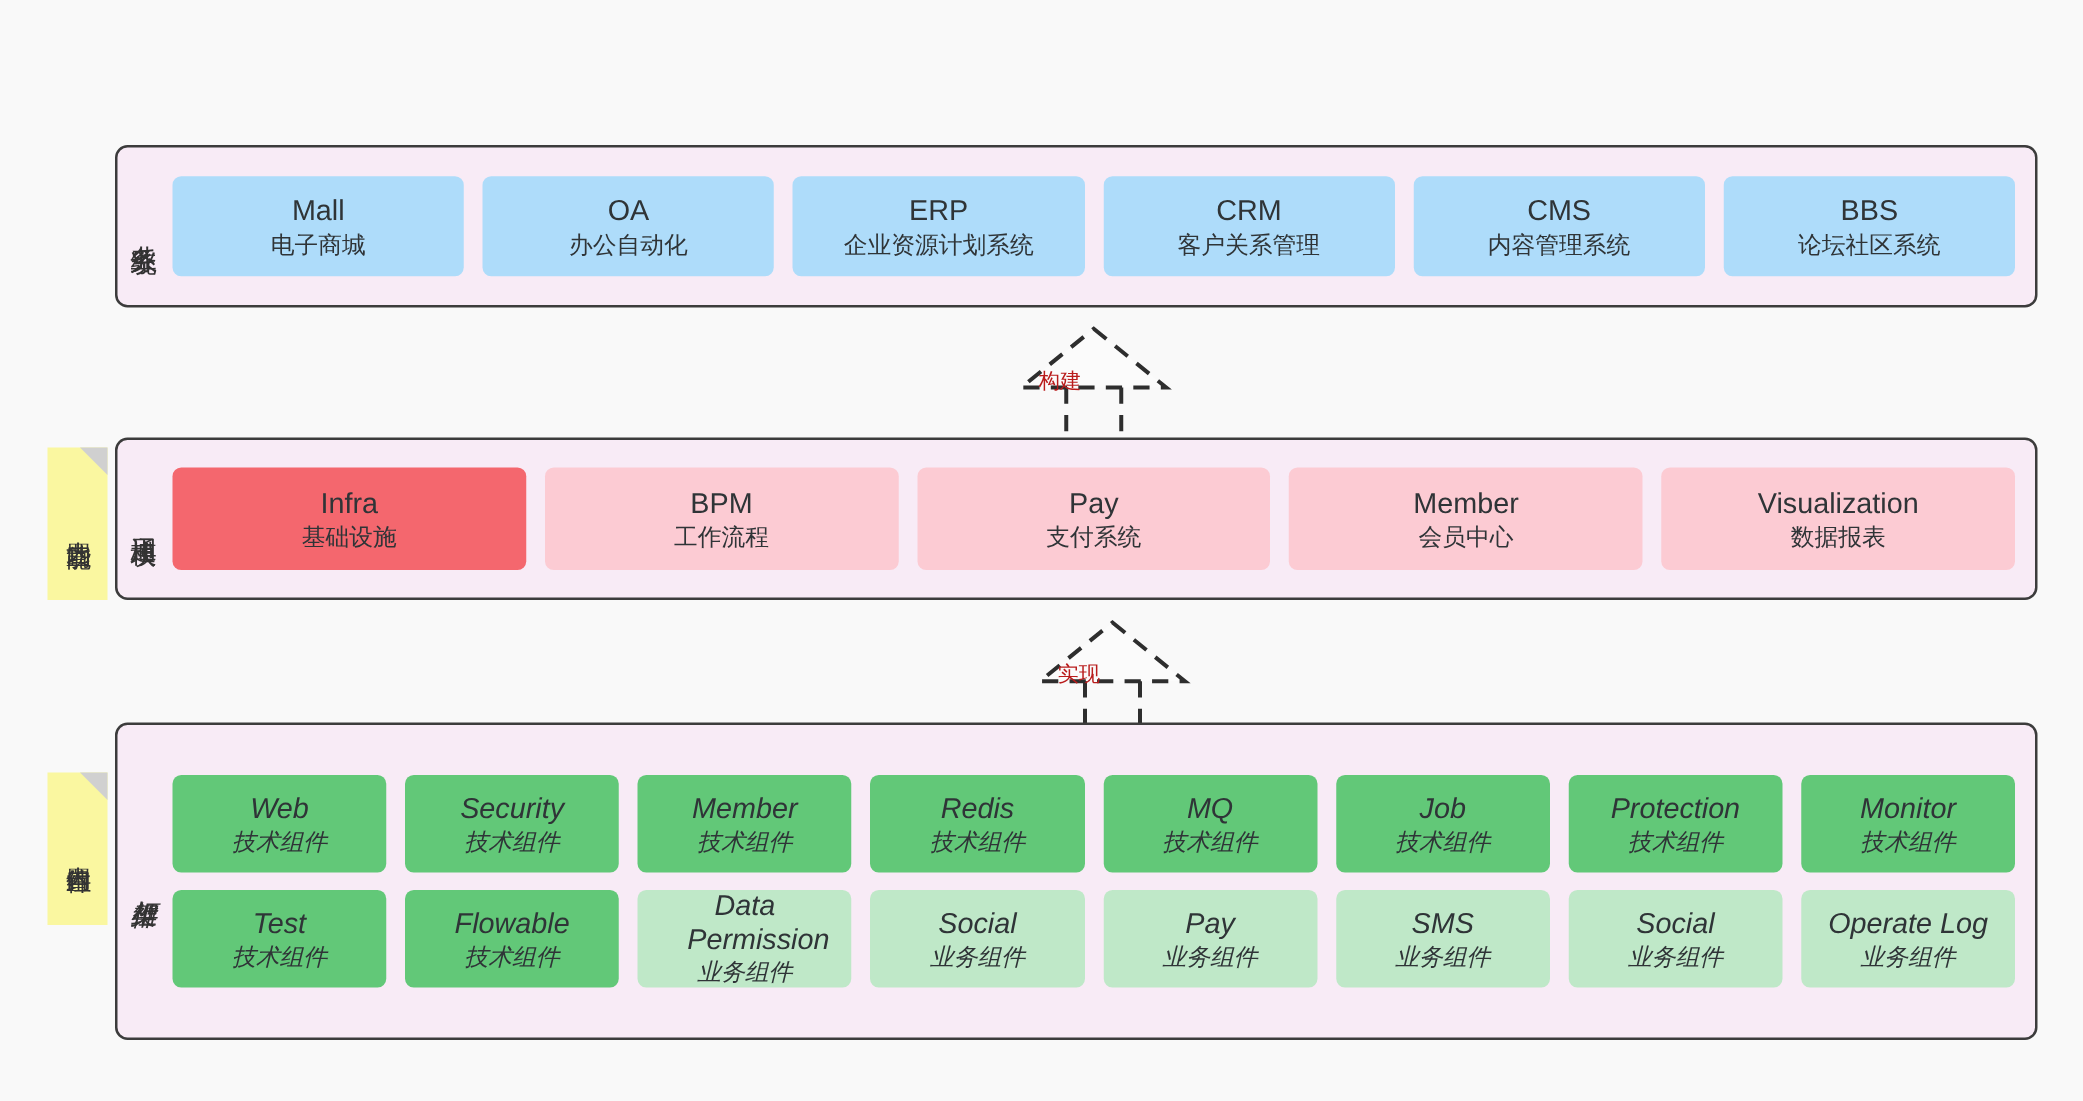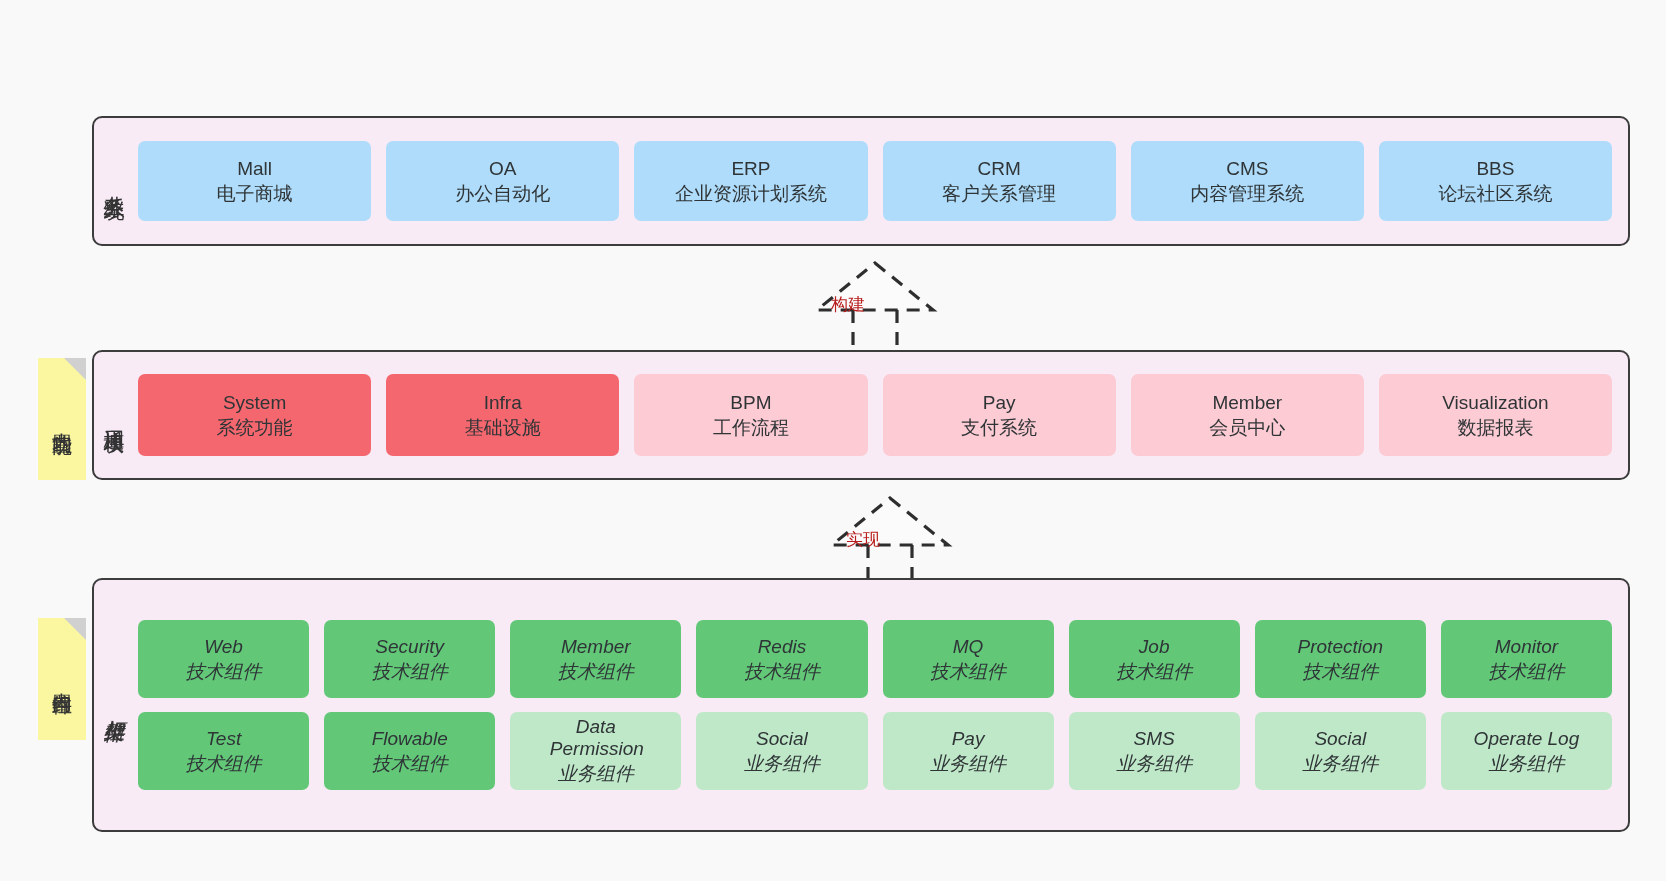--- a/index.html
+++ b/index.html
@@ -74,21 +74,21 @@
     display: flex;
     flex-direction: column;
     align-items: center;
     justify-content: center;
     text-align: center;
     box-sizing: border-box;
     padding: 4px 6px;
     line-height: 1.33;
   }
   .node .en {
-    font-size: 19px;
+    font-size: 23px;
     color: #2F3437;
   }
   .node .cn {
     font-size: 19px;
     color: #2F3437;
   }
   .node.three-line .en { line-height: 1.2; }
 
   .h-business { height: 80px; }
   .h-module   { height: 82px; }
@@ -197,24 +197,20 @@
   <div class="note" id="note-function" style="left:38px; top:358px; width:48px; height:122px;">
     <span class="fold"></span>
     <span class="note-text">内置功能</span>
   </div>
 
   <div class="layer" id="layer-module" style="left:92px; top:350px; width:1538px; height:130px;">
     <div class="layer-caption">通用模块</div>
     <div class="layer-body">
       <div class="row">
         <div class="node c-red h-module">
-          <span class="en">System</span>
-          <span class="cn">系统功能</span>
-        </div>
-        <div class="node c-red h-module">
           <span class="en">Infra</span>
           <span class="cn">基础设施</span>
         </div>
         <div class="node c-pink h-module">
           <span class="en">BPM</span>
           <span class="cn">工作流程</span>
         </div>
         <div class="node c-pink h-module">
           <span class="en">Pay</span>
           <span class="cn">支付系统</span>

